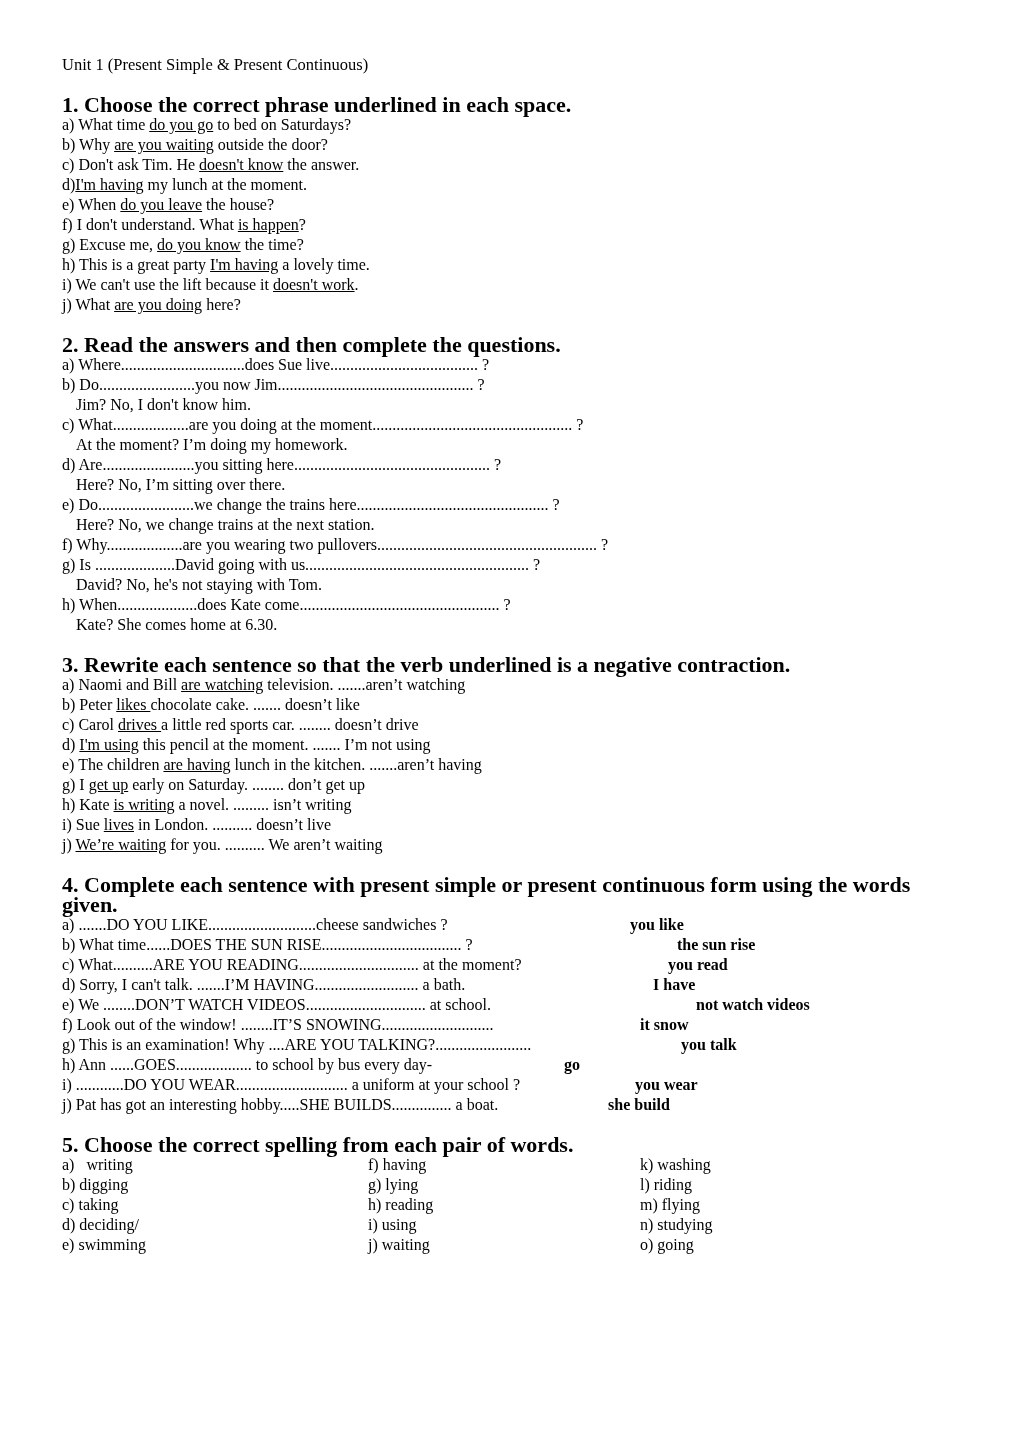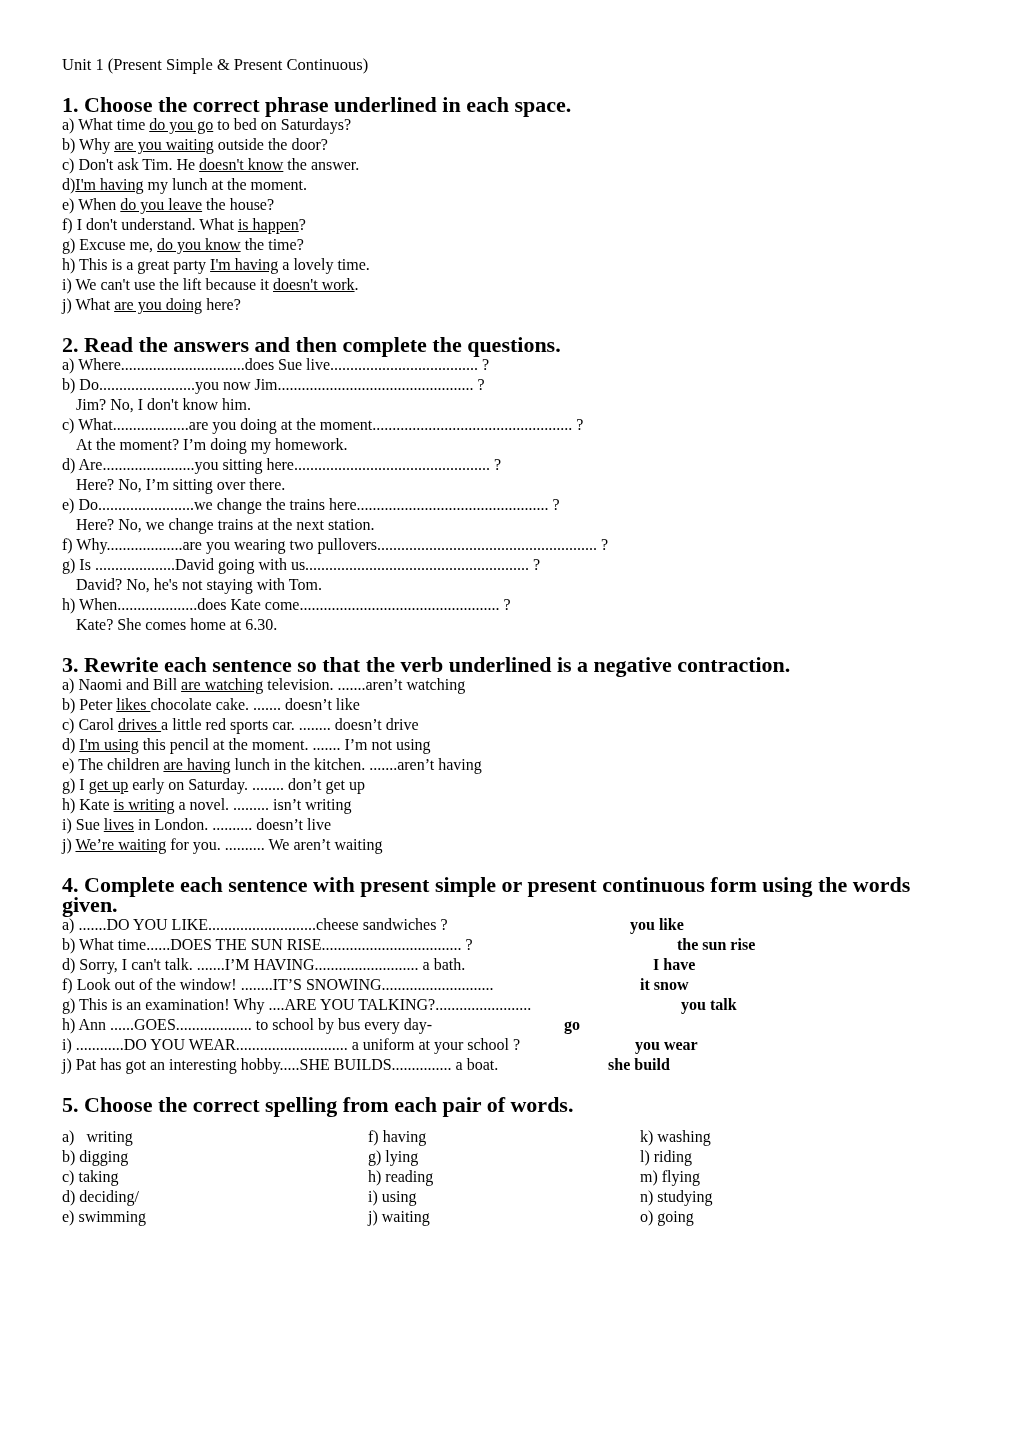--- a/index.html
+++ b/index.html
@@ -64,21 +64,21 @@
     font-weight: bold;
     white-space: pre;
   }
   
   .cols {
     position: relative;
     width: 100%;
   }
   .col {
     position: absolute;
-    top: 12px;
+    top: 0;
     font-family: Liberation Serif, serif;
   }
   .col.c1 { left: 0px; }
   .col.c2 { left: 306px; }
   .col.c3 { left: 578px; }
   .col .line {
     white-space: pre;
   }
   .cols-spacer {
     height: 115px;
@@ -141,21 +141,23 @@
     <div class="line"><span>i) Sue </span><u>lives</u><span> in London. .......... doesn’t live</span></div>
     <div class="line"><span>j) </span><u>We’re waiting</u><span> for you. .......... We aren’t waiting</span></div>
   </div>
 
   <div class="spacer"></div>
 
   <div class="section">
     <div class="section-heading">4. Complete each sentence with present simple or present continuous form using the words given.</div>
     <div class="q4row"><span>a) .......DO YOU LIKE...........................cheese sandwiches ?</span><span class="ans" style="left: 568px;">you like</span></div>
     <div class="q4row"><span>b) What time......DOES THE SUN RISE................................... ?</span><span class="ans" style="left: 615px;">the sun rise</span></div>
+    <div class="q4row"><span>c) What..........ARE YOU READING.............................. at the moment?</span><span class="ans" style="left: 606px;">you read</span></div>
     <div class="q4row"><span>d) Sorry, I can't talk. .......I’M HAVING.......................... a bath.</span><span class="ans" style="left: 550px; margin-left: 41px;">I have</span></div>
+    <div class="q4row"><span>e) We ........DON’T WATCH VIDEOS.............................. at school.</span><span class="ans" style="left: 634px;">not watch videos</span></div>
     <div class="q4row"><span>f) Look out of the window! ........IT’S SNOWING............................</span><span class="ans" style="left: 578px;">it snow</span></div>
     <div class="q4row"><span>g) This is an examination! Why ....ARE YOU TALKING?........................</span><span class="ans" style="left: 619px;">you talk</span></div>
     <div class="q4row"><span>h) Ann ......GOES................... to school by bus every day-</span><span class="ans" style="left: 502px;">go</span></div>
     <div class="q4row"><span>i) ............DO YOU WEAR............................ a uniform at your school ?</span><span class="ans" style="left: 573px;">you wear</span></div>
     <div class="q4row"><span>j) Pat has got an interesting hobby.....SHE BUILDS............... a boat.</span><span class="ans" style="left: 546px;">she build</span></div>
   </div>
 
   <div class="spacer"></div>
 
   <div class="section">

